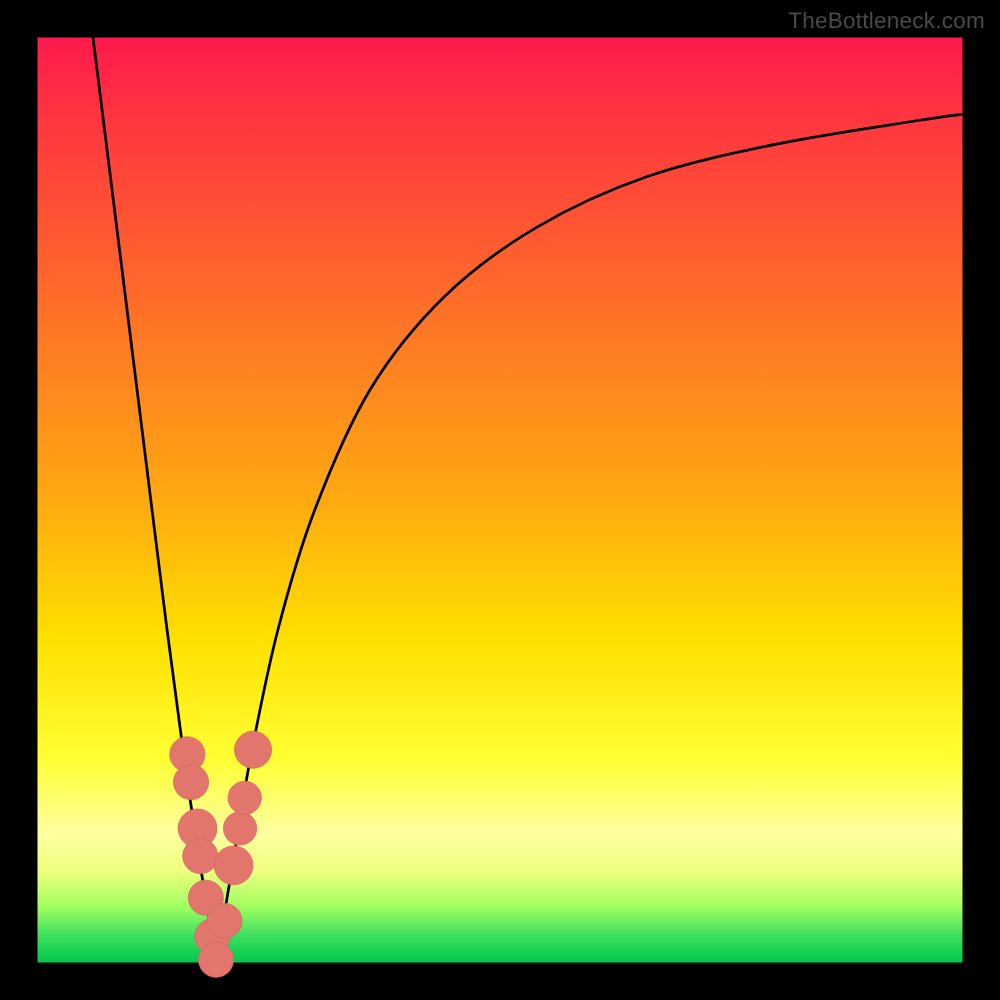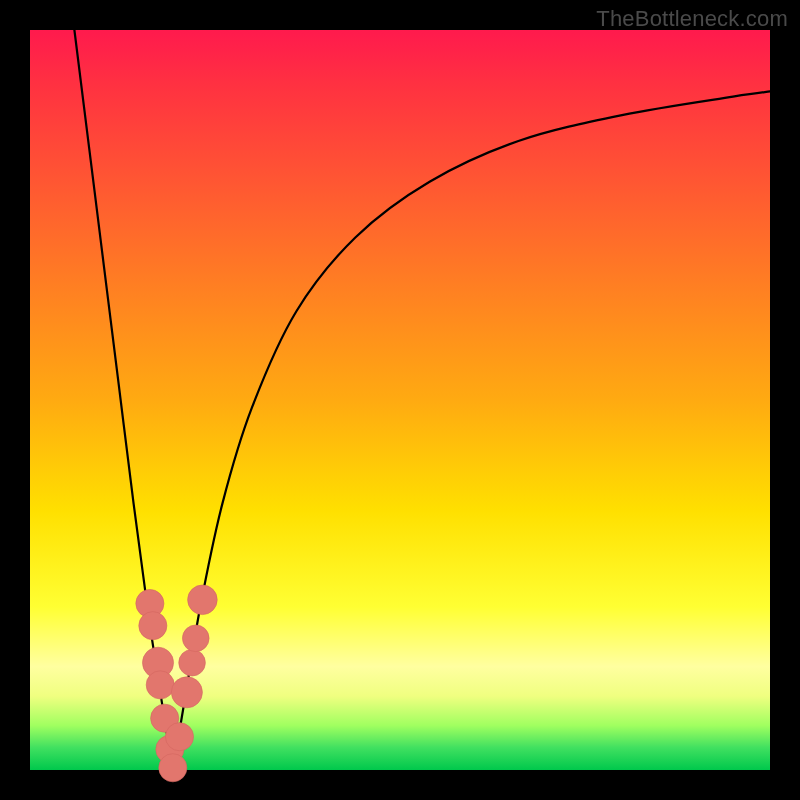--- a/index.html
+++ b/index.html
@@ -37,21 +37,21 @@
       #a0ff60 94%,
       #40e060 97%,
       #00c84c 100%
     );
   }
   .watermark {
     position: absolute;
     top: 6px;
     right: 12px;
     color: #4a4a4a;
-    font-size: 22px;
+    font-size: 18px;
     font-weight: 500;
     letter-spacing: 0.2px;
     user-select: none;
   }
   svg.curve {
     position: absolute;
     left: 0;
     top: 0;
     width: 740px;
     height: 740px;

